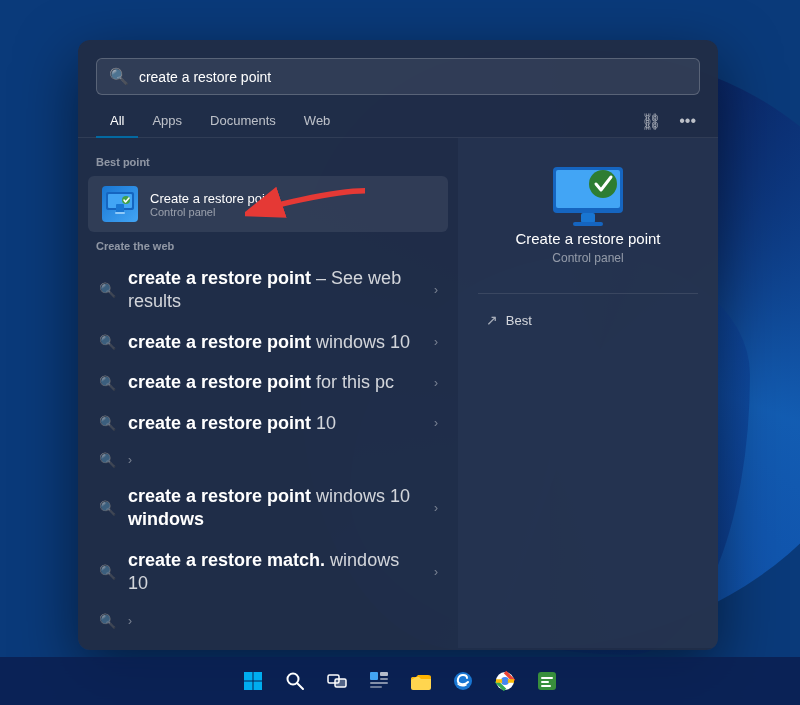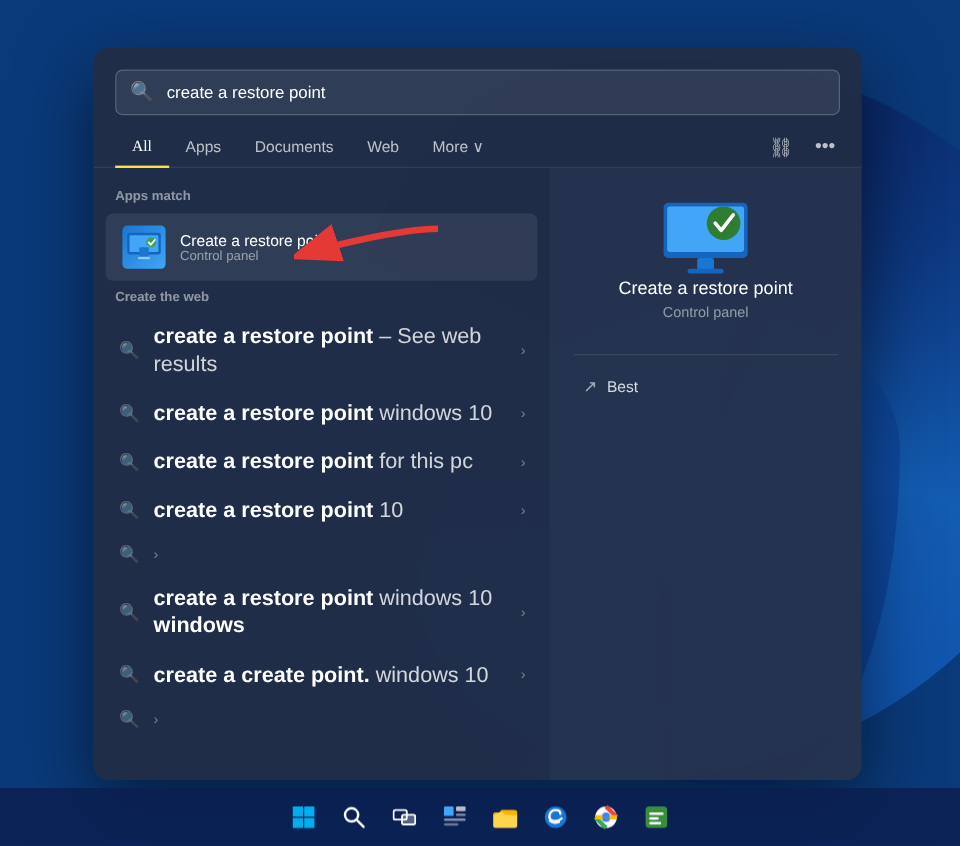--- a/index.html
+++ b/index.html
@@ -109,22 +109,21 @@
     .tab {
       padding: 8px 14px;
       font-size: 13px;
       color: rgba(255,255,255,0.7);
       cursor: pointer;
       border-bottom: 2px solid transparent;
       margin-bottom: -1px;
     }
     .tab.active {
       color: #fff;
-      border-bottom: 2px solid #fde047;
-      font-family: Liberation Serif, serif;
+      border-bottom: 2px solid #0369a1;
     }
     .tab-more {
       display: flex;
       align-items: center;
       gap: 4px;
     }
     .tabs-right {
       margin-left: auto;
       display: flex;
       align-items: center;
@@ -298,32 +297,31 @@
   <div class="search-bar">
     <span class="search-icon-svg">🔍</span>
     <input type="text" value="create a restore point" style="">
   </div>
 
   <div class="tabs">
     <div class="tab active">All</div>
     <div class="tab">Apps</div>
     <div class="tab">Documents</div>
     <div class="tab">Web</div>
-    <div class="tab tab-more">More ∨</div>
     <div class="tabs-right">
       <span class="tabs-right-icon">⛓</span>
       <span class="tabs-right-icon">•••</span>
     </div>
   </div>
 
   <div class="content">
 
     <div class="left-panel">
 
-      <div class="section-label">Apps match</div>
+      <div class="section-label">Best point</div>
 
       <div class="best-match-item">
         <div class="best-match-icon">
 
           <svg width="36" height="36" viewBox="0 0 36 36" class="monitor-icon">
             <rect x="4" y="6" width="28" height="18" rx="2" fill="#1565c0"></rect>
             <rect x="6" y="8" width="24" height="14" rx="1" fill="#42a5f5"></rect>
 
             <rect x="14" y="18" width="8" height="10" rx="1" fill="#1976d2"></rect>
             <rect x="16" y="24" width="4" height="2" rx="1" fill="#1976d2"></rect>
@@ -371,21 +369,21 @@
       </div>
 
       <div class="web-item">
         <span class="web-item-icon">🔍</span>
         <span class="web-item-text"><strong>create a restore point</strong> windows 10<br><strong>windows</strong></span>
         <span class="web-item-arrow">›</span>
       </div>
 
       <div class="web-item">
         <span class="web-item-icon">🔍</span>
-        <span class="web-item-text"><strong>create a create point.</strong> windows 10</span>
+        <span class="web-item-text"><strong>create a restore match.</strong> windows 10</span>
         <span class="web-item-arrow">›</span>
       </div>
 
       <div class="web-item">
         <span class="web-item-icon">🔍</span>
         <span class="web-item-arrow">›</span>
       </div>
 
     </div>
 

